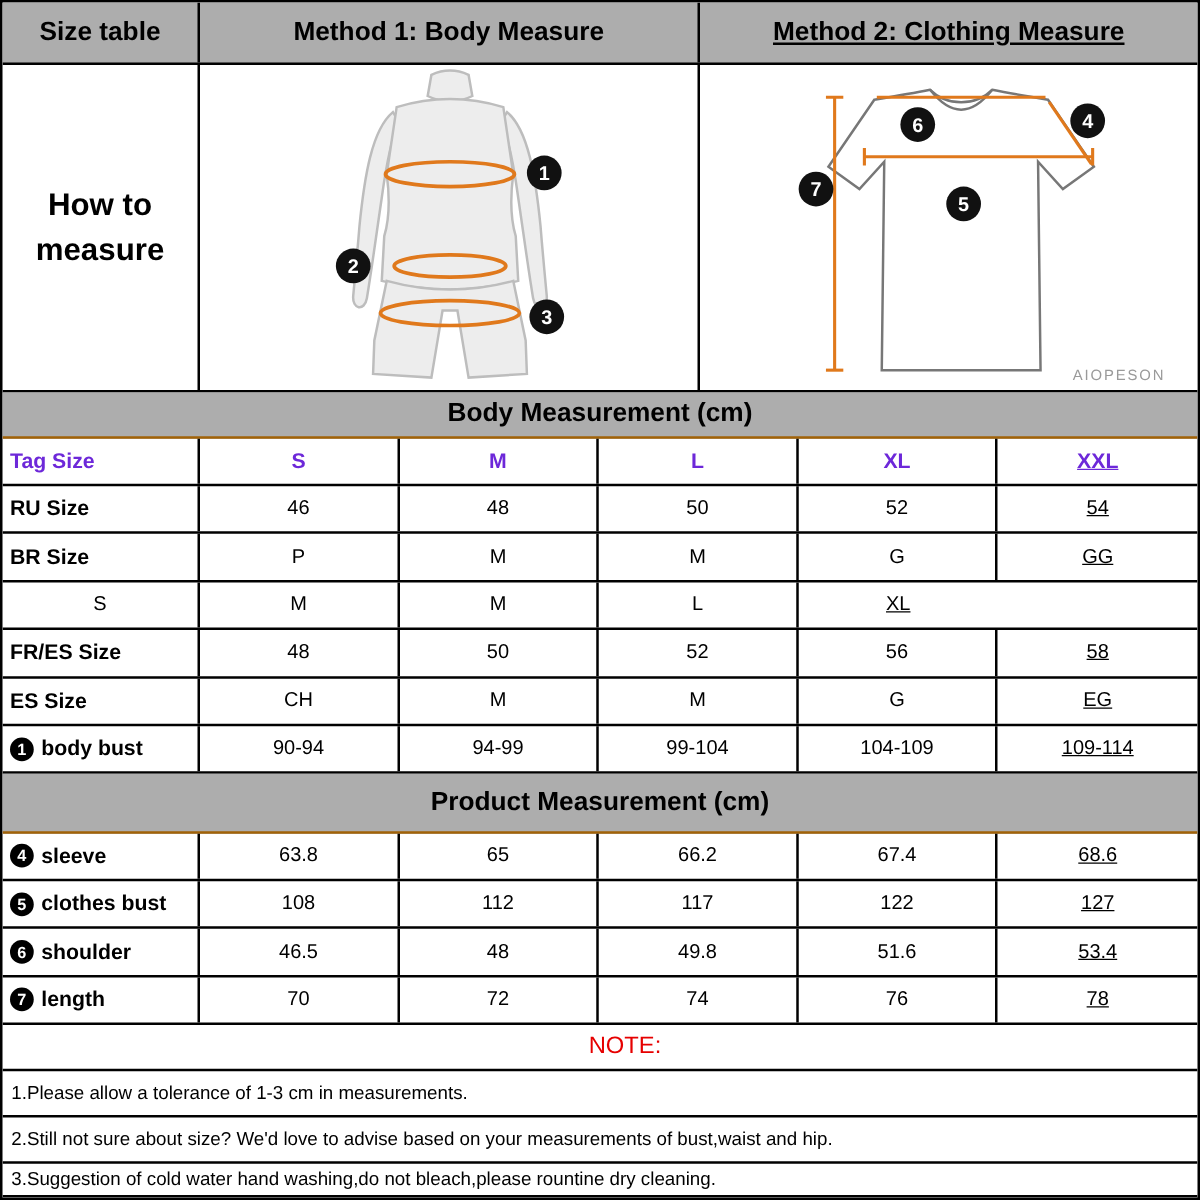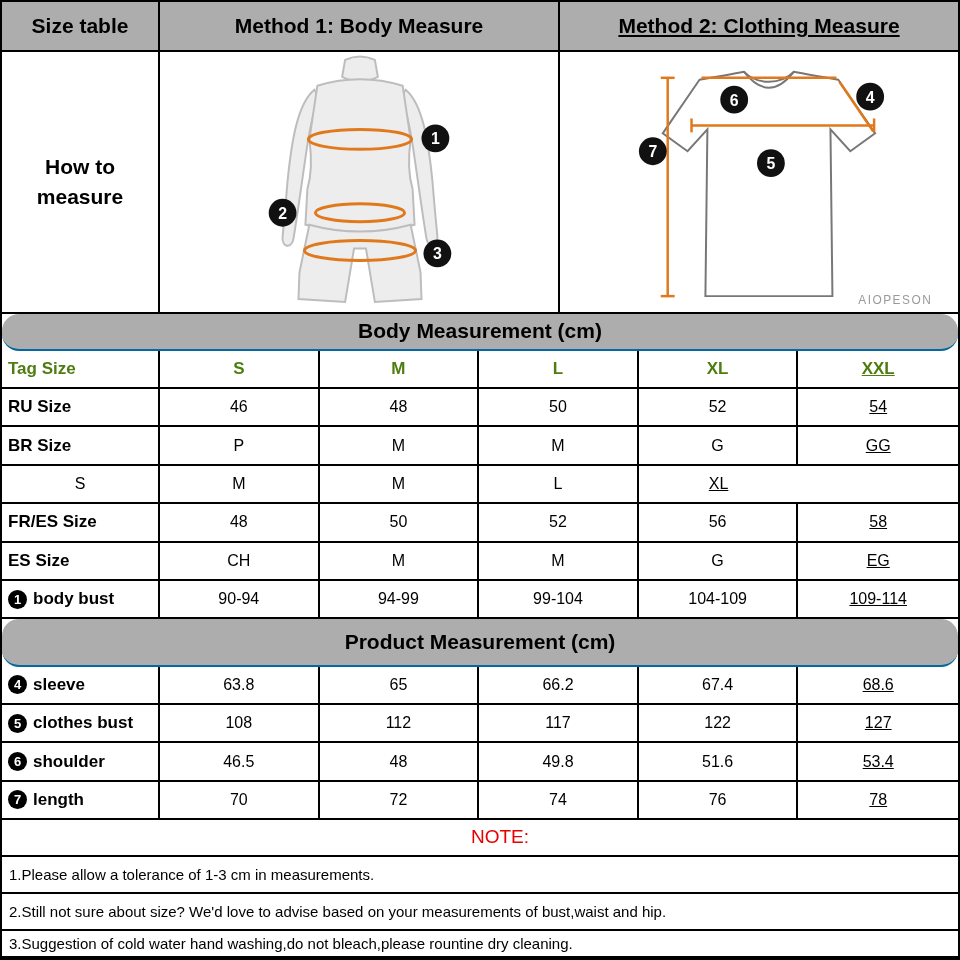--- a/index.html
+++ b/index.html
@@ -9,34 +9,34 @@
   
   .grid  { display: grid; grid-template-columns: 158px repeat(5, 1fr); }
   .row3  { display: grid; grid-template-columns: 158px 400px 1fr; }
   .cell  { border-right: 2px solid #000; display: flex; align-items: center; justify-content: center; overflow: hidden; }
   .grid > .cell:last-child, .row3 > .cell:last-child { border-right: none; text-decoration: underline; }
 
   .top-header { height: 51px; background: #adadad; border-bottom: 2px solid #000; }
   .top-header .cell { font-weight: bold; font-size: 21px; }
 
   .illus-row { height: 262px; border-bottom: 2px solid #000; }
-  .how-to { font-weight: bold; font-size: 21px; text-align: center; padding: 0 22px; line-height: 1.45; }
+  .how-to { font-weight: bold; font-size: 25px; text-align: center; padding: 0 22px; line-height: 1.45; }
   .illus-cell { position: relative; background: #fff; }
   .illus-cell svg { width: 100%; height: 100%; display: block; }
 
-  .section-header { height: 37px; background: #adadad; border-bottom: 2px solid #0369a1;
+  .section-header { height: 37px; background: #adadad; border-bottom: 2px solid #a16207;
                     display: flex; align-items: center; justify-content: center;
-                    font-weight: bold; font-size: 21px; border-radius: 17px; }
+                    font-weight: bold; font-size: 21px; }
   .section-header.ph { height: 48px; }
 
   .trow { height: 39px; border-bottom: 2px solid #000; }
   .trow .lbl { justify-content: flex-start; padding-left: 6px; font-weight: bold; font-size: 17px; }
   .trow .val { font-size: 16px; }
   .trow.tag  { font-weight: bold; }
-  .trow.tag .cell { color: #4d7c0f; font-size: 17px; font-weight: bold; }
+  .trow.tag .cell { color: #6d28d9; font-size: 17px; font-weight: bold; }
 
   .badge { display: inline-flex; width: 19px; height: 19px; border-radius: 50%; background: #000;
            color: #fff; font-size: 13px; font-weight: bold; align-items: center; justify-content: center;
            margin-right: 6px; flex: 0 0 auto; }
 
   .note-title { height: 37px; border-bottom: 2px solid #000; display: flex; align-items: center;
                 justify-content: center; color: #e60000; font-size: 19px; padding-left: 40px; }
   .note-row { height: 38px; border-bottom: 2px solid #000; display: flex; align-items: center;
               padding-left: 7px; font-size: 15px; }
   .note-row.last { height: 27px; border-bottom: 2px solid #000; }

